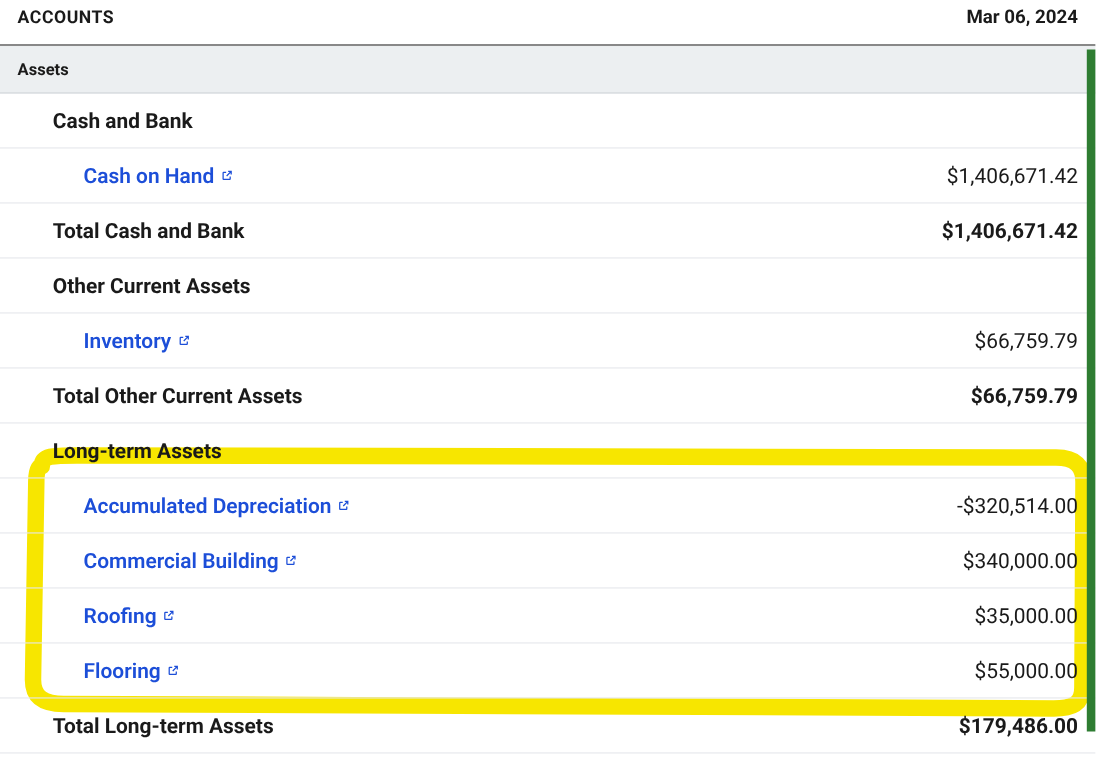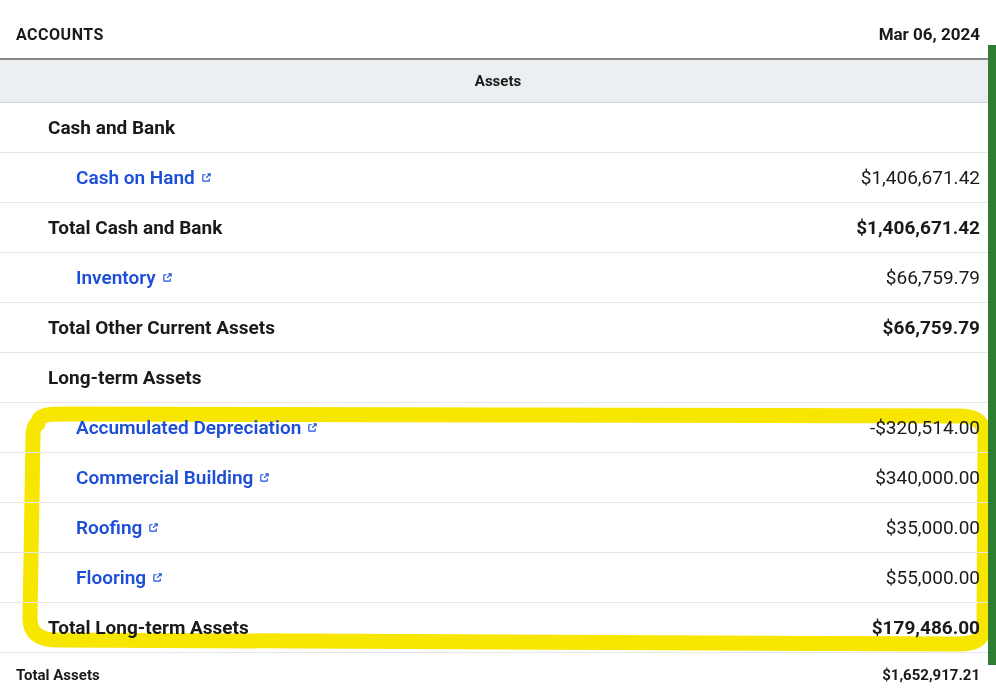--- a/index.html
+++ b/index.html
@@ -13,43 +13,41 @@
       width: 996px;
       position: relative;
     }
     .container {
       width: 100%;
       position: relative;
     }
     .header-row {
       display: flex;
       justify-content: space-between;
-      align-items: center;
-      padding: 24px 16px 14px 16px;
+      padding: 6px 16px 14px 16px;
       border-bottom: 2px solid #888;
     }
     .header-title {
       font-size: 16px;
       font-weight: 700;
       letter-spacing: 0.5px;
       color: #1a1a1a;
     }
     .header-date {
       font-size: 17px;
       font-weight: 700;
       color: #1a1a1a;
     }
     .section-header {
       background: #eceff1;
       padding: 12px 16px;
       font-size: 15px;
       font-weight: 700;
       color: #1a1a1a;
       border-bottom: 1px solid #d0d4d8;
-      text-align: center;
     }
     .row {
       display: flex;
       justify-content: space-between;
       align-items: center;
       padding: 13px 16px 13px 48px;
       border-bottom: 1px solid #e5e7eb;
       font-size: 19px;
       position: relative;
       z-index: 2;
@@ -149,20 +147,24 @@
         </svg>
     </span>
     <span class="row-value">$1,406,671.42</span>
   </div>
 
   <div class="row">
     <span class="row-total-label">Total Cash and Bank</span>
     <span class="row-value-bold">$1,406,671.42</span>
   </div>
 
+  <div class="row">
+    <span class="row-category">Other Current Assets</span>
+    <span></span>
+  </div>
 
   <div class="row">
     <span class="row-link">
       <span>Inventory</span>
       <svg class="ext-icon" viewBox="0 0 24 24">
           <path fill="none" stroke="#1c4ed8" stroke-width="2.5" d="M14 4h6v6M20 4l-9 9M18 14v5a1 1 0 0 1-1 1H5a1 1 0 0 1-1-1V7a1 1 0 0 1 1-1h5"></path>
         </svg>
     </span>
     <span class="row-value">$66,759.79</span>
   </div>

